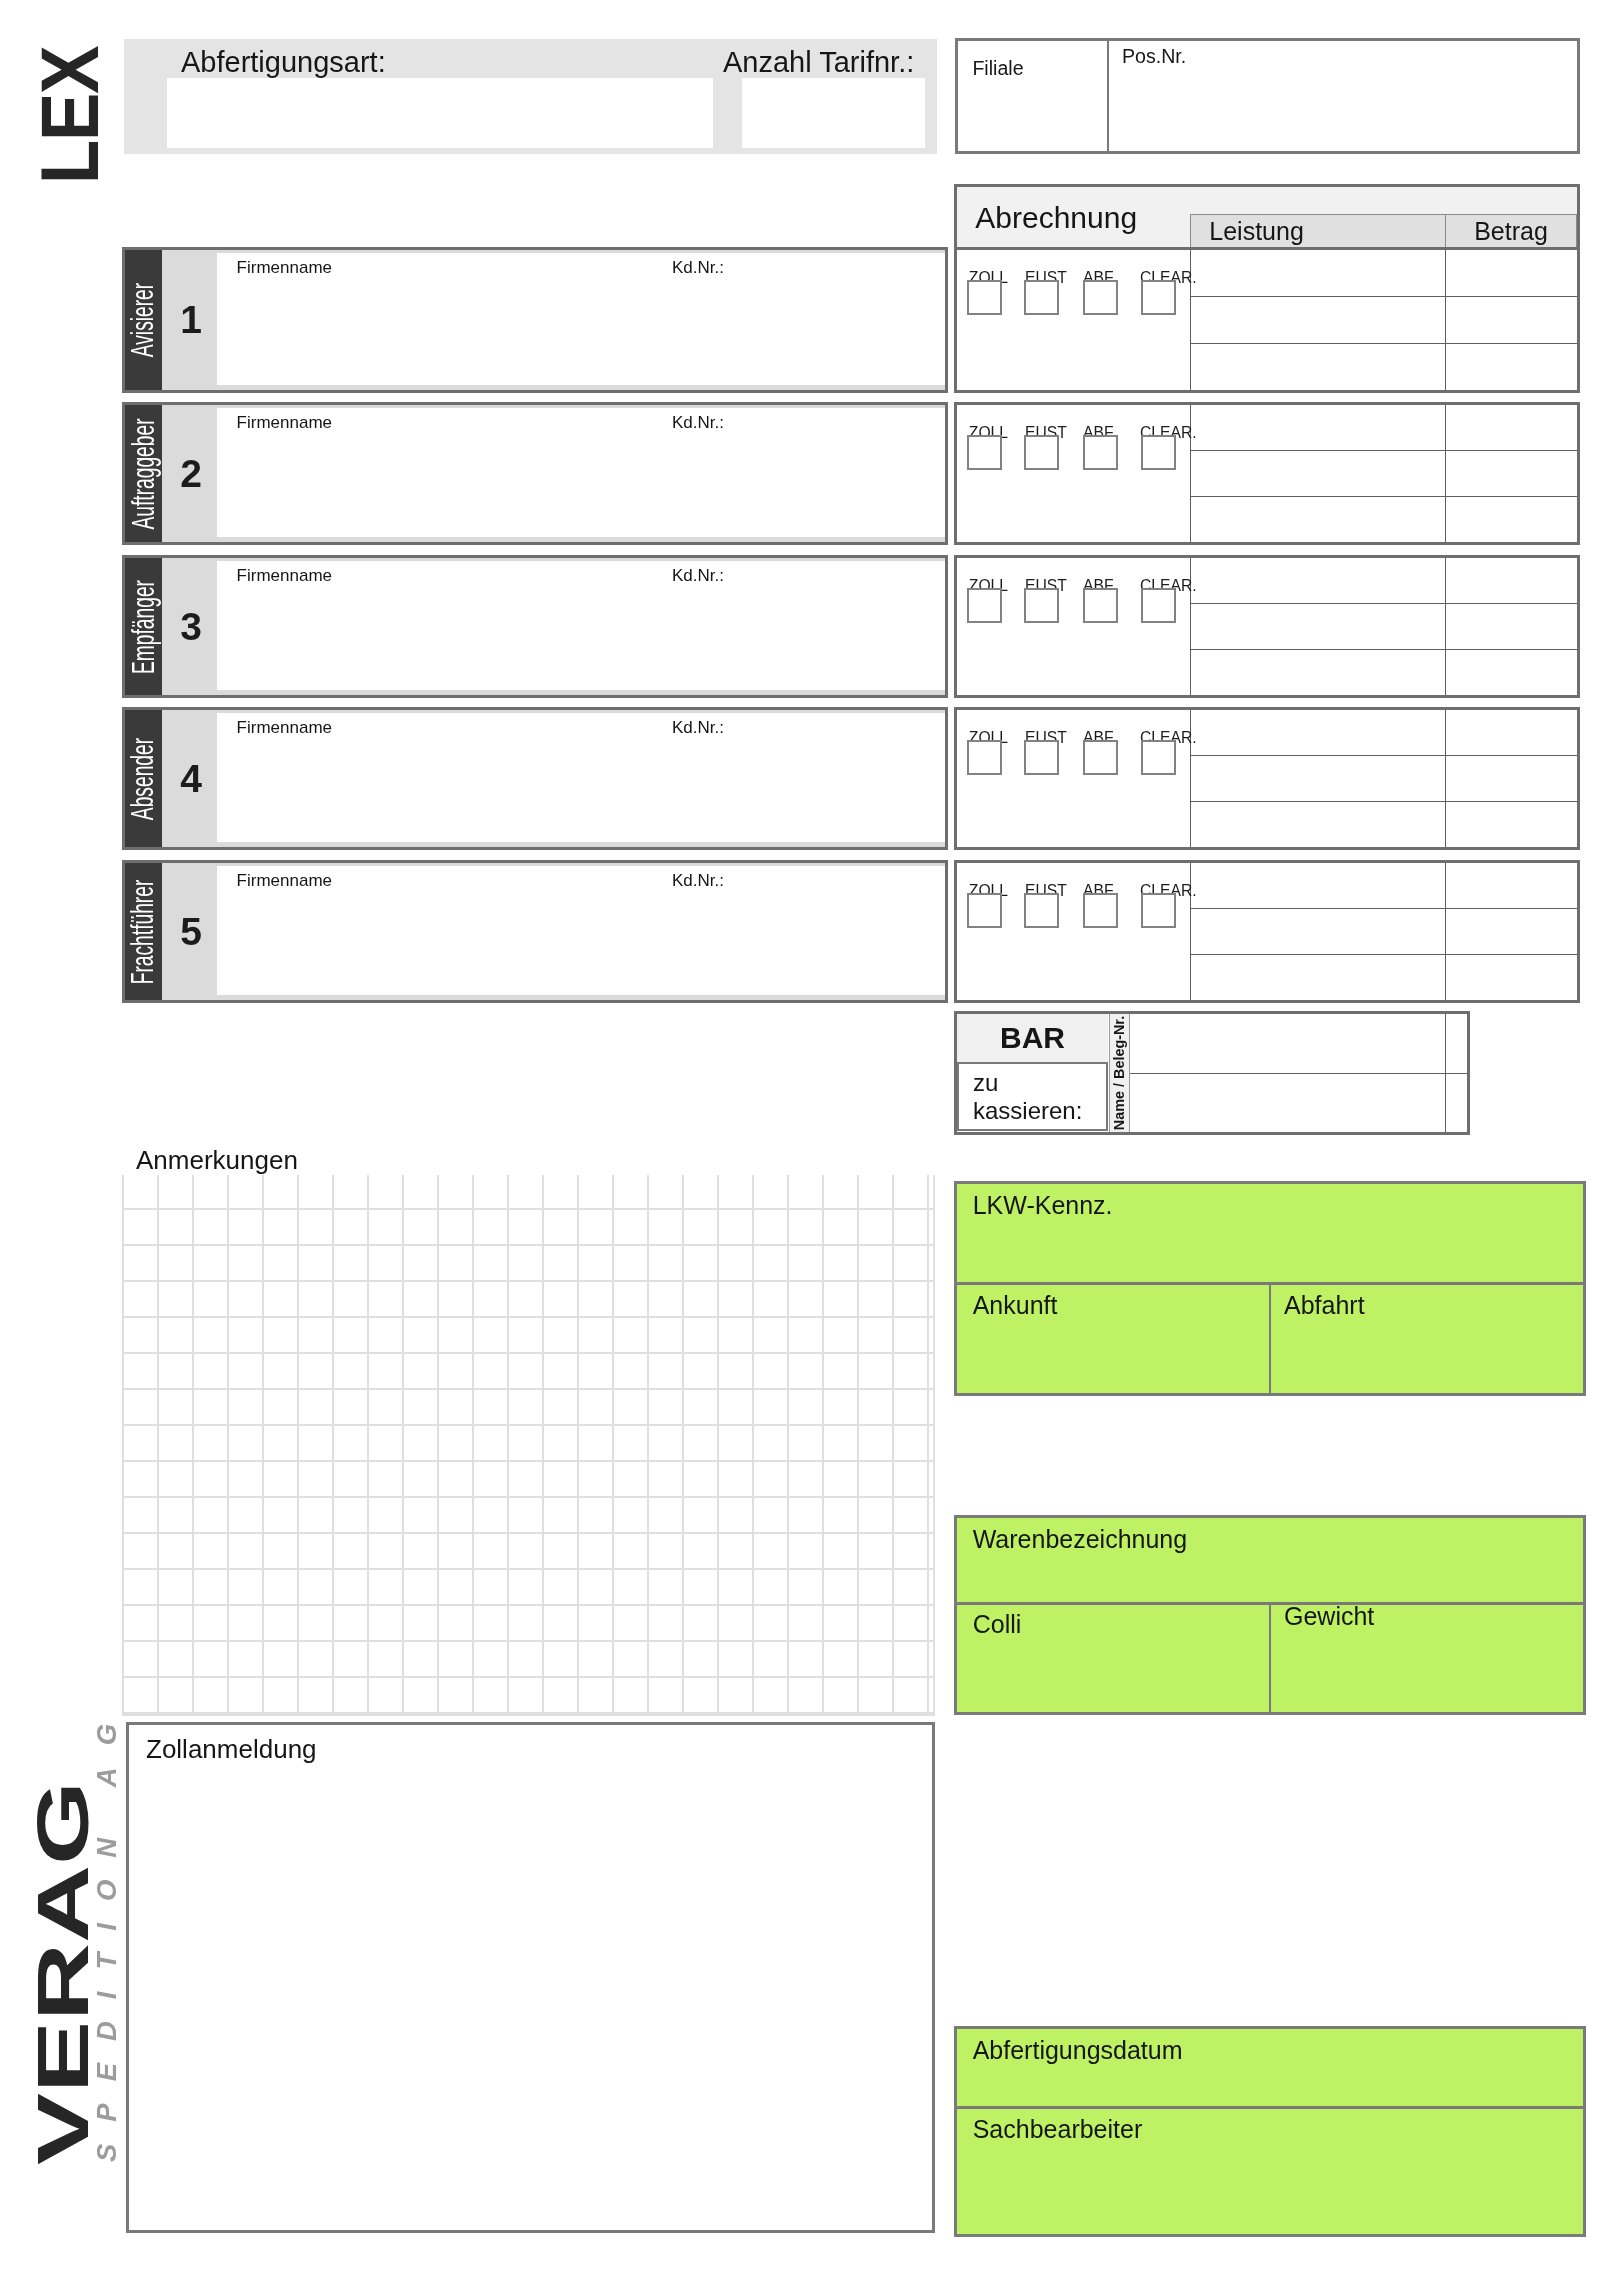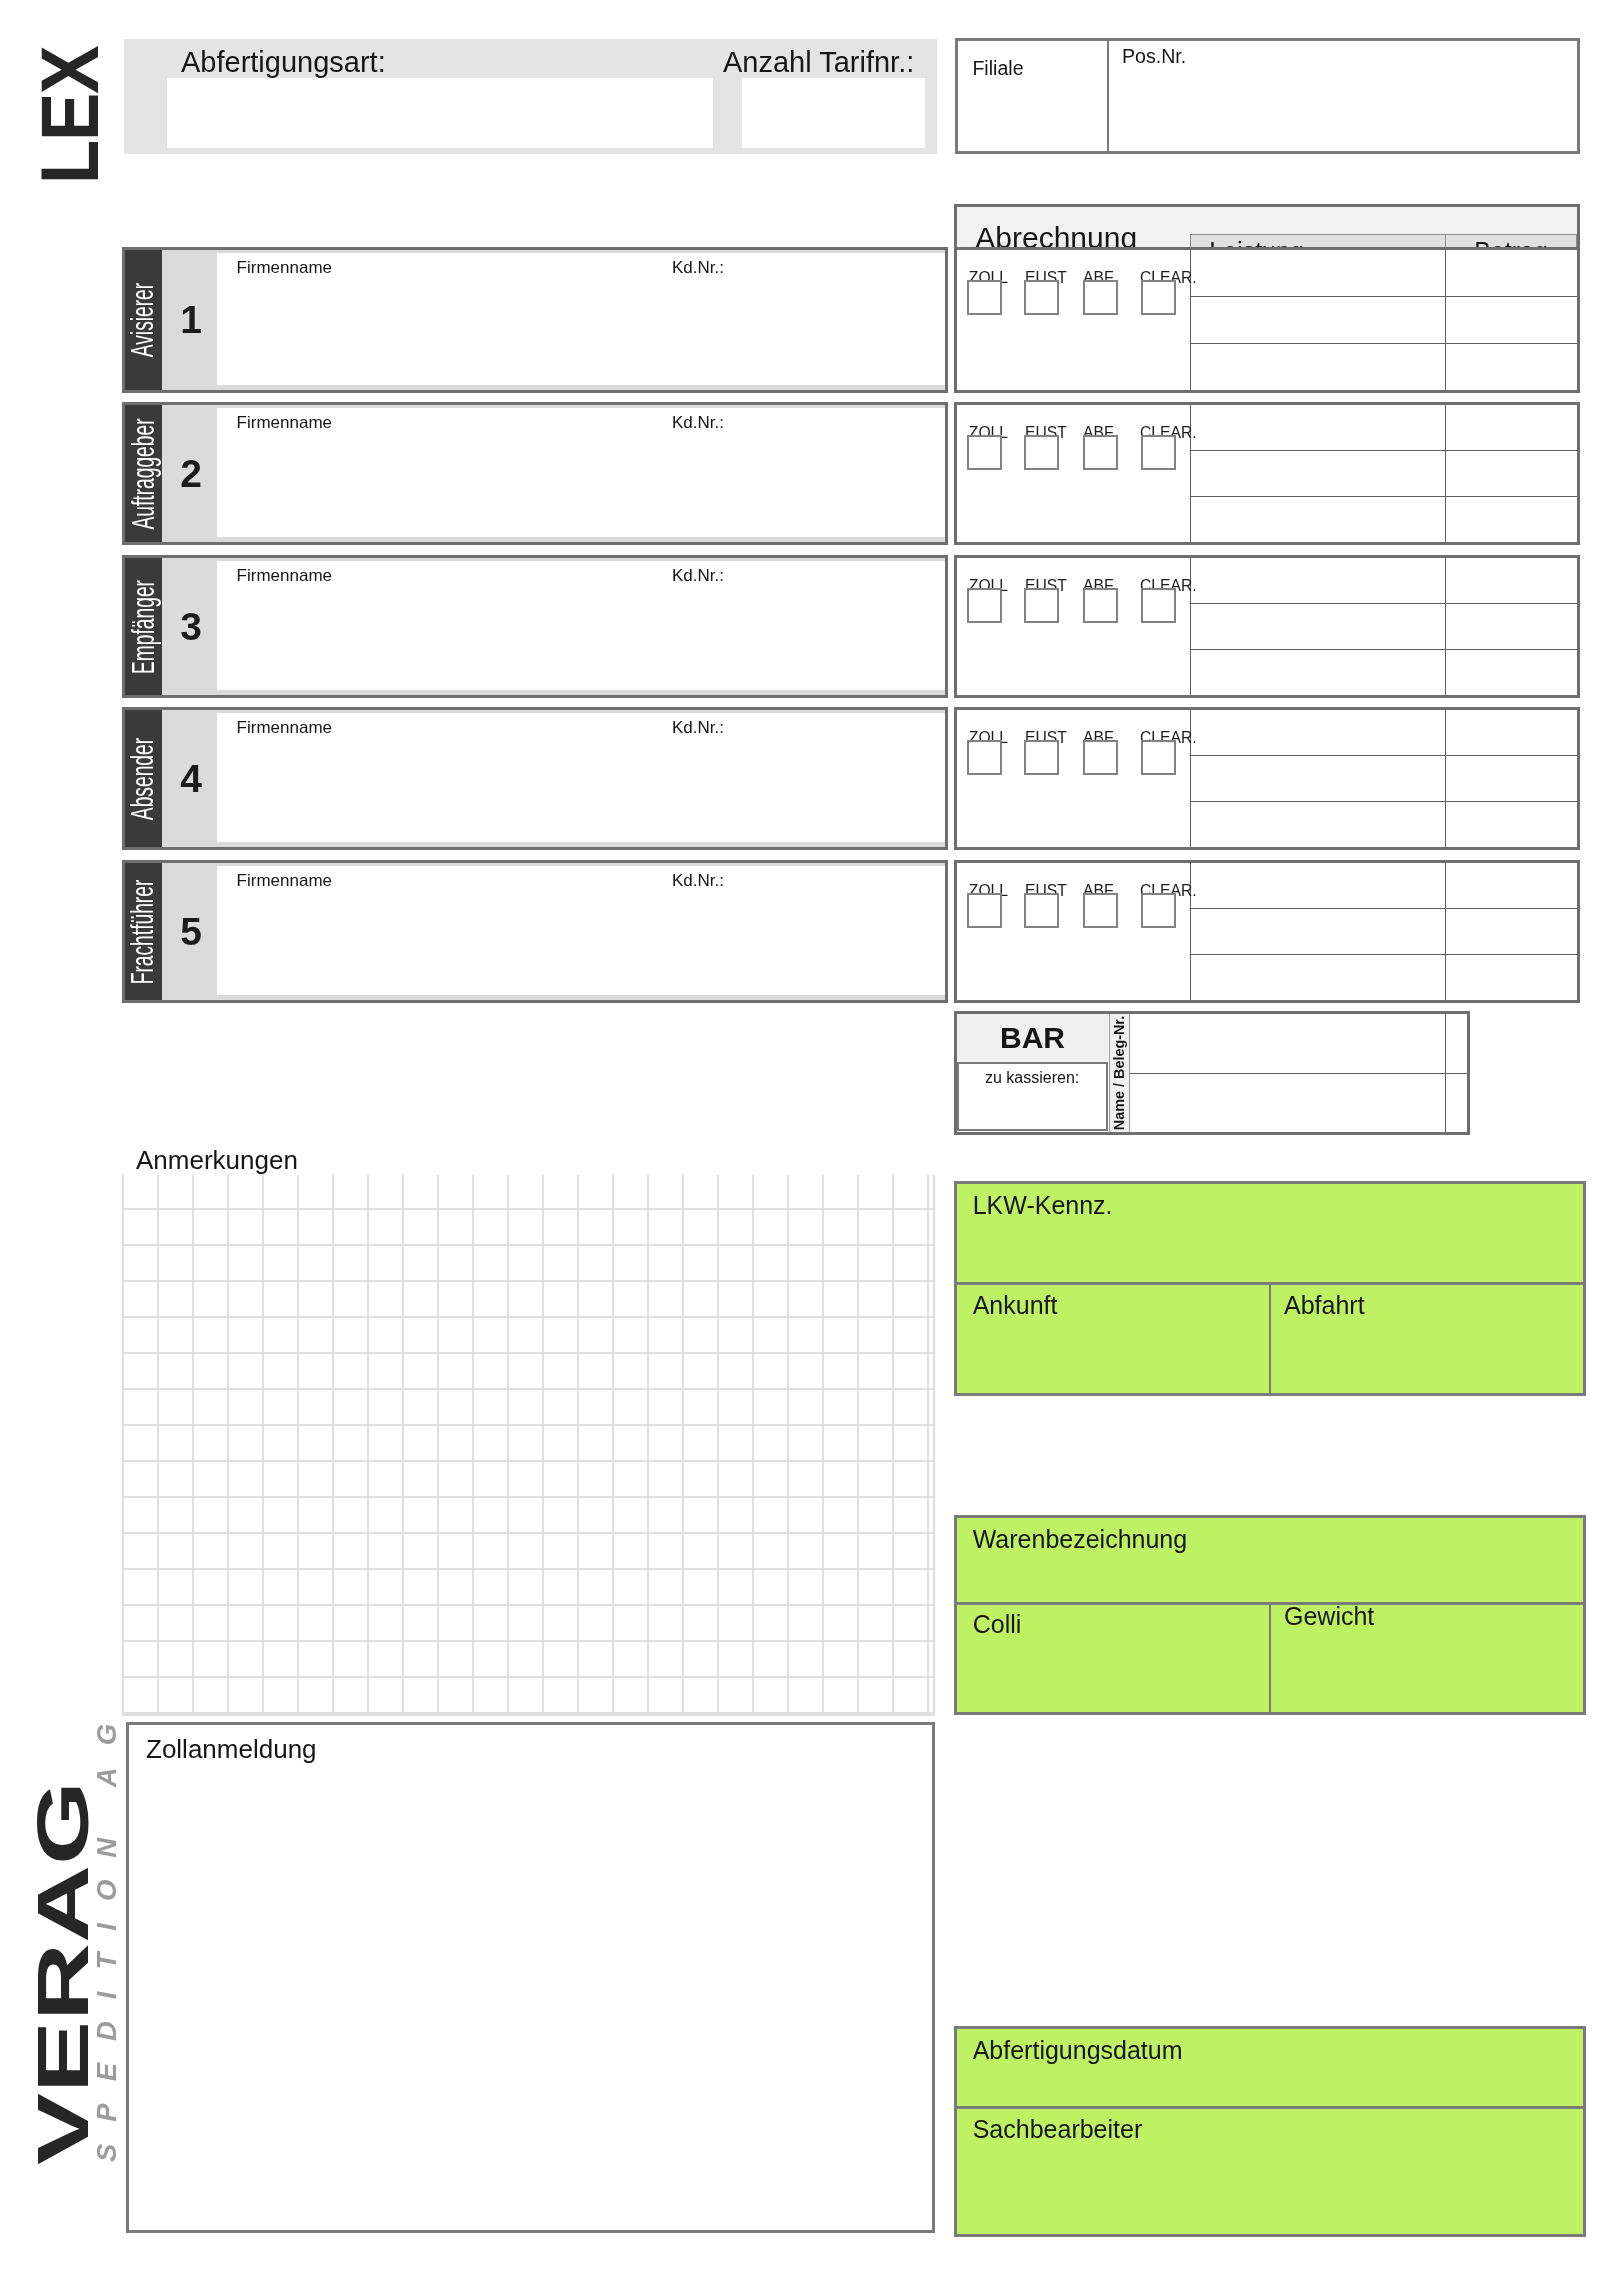--- a/index.html
+++ b/index.html
@@ -20,21 +20,21 @@
     letter-spacing:0.8em;transform:rotate(-90deg);}
   
   #top-panel{left:124px;top:39px;width:813px;height:115px;background:#e4e4e4;}
   .panel-label{position:absolute;font-size:29px;color:#161616;}
   .winput{position:absolute;background:#fff;}
   #filiale-box{left:955px;top:38px;width:625px;height:116px;border:3.9px solid #7a7a7a;background:#fff;}
   #filiale-divider{position:absolute;left:149px;top:0;bottom:0;width:2px;background:#7a7a7a;}
   .cell-label{position:absolute;font-size:19.6px;color:#161616;}
   
   #abrechnung-box{left:954px;top:184px;width:626px;height:63px;background:#f1f1f1;
-    border:3.9px solid #6e6e6e;border-bottom:none;margin-top:20px;}
+    border:3.9px solid #6e6e6e;border-bottom:none;}
   #abrechnung-title{position:absolute;left:18.3px;top:14.4px;font-size:30px;}
   .colhead{position:absolute;top:27px;height:33px;background:#e0e0e0;border:1.3px solid #8a8a8a;
     font-size:25px;display:flex;align-items:center;}
   #leistung-head{left:233px;width:255px;padding-left:18.3px;}
   #betrag-head{left:488px;width:130px;justify-content:center;}
   
   .sec-left{position:absolute;left:122px;width:826px;background:#dbdbdb;
     border:3.9px solid #6e6e6e;box-sizing:border-box;}
   .sec-strip{position:absolute;left:0;top:0;bottom:0;width:37px;background:#3a3a3a;
     display:flex;align-items:center;justify-content:center;overflow:visible;}
@@ -58,21 +58,21 @@
   .rrow + .rrow{border-top:1.3px solid #5f5f5f;}
   .lcell{width:254px;box-sizing:border-box;}
   .bcell{flex:1;border-left:1.3px solid #5f5f5f;box-sizing:border-box;}
   
   #bar-block{left:954px;top:1011px;width:516px;height:124px;background:#fff;
     border:3.9px solid #6e6e6e;}
   #bar-cell{position:absolute;left:0;top:0;width:151px;height:48px;background:#f0f0f0;
     display:flex;align-items:center;justify-content:center;font-size:30px;font-weight:bold;}
   #zu-box{position:absolute;left:0;top:48px;width:151px;height:69px;background:#fff;
     border:2.6px solid #7a7a7a;box-sizing:border-box;}
-  #zu-label{position:absolute;left:26px;top:5.2px;font-size:16px;}
+  #zu-label{position:absolute;left:14px;top:5.2px;font-size:24px;}
   #nb-strip{position:absolute;left:152px;top:0;bottom:0;width:21px;background:#f0f0f0;
     border-left:1.3px solid #9a9a9a;border-right:1.3px solid #9a9a9a;box-sizing:border-box;
     display:flex;align-items:center;justify-content:center;overflow:visible;}
   #nb-strip span{font-size:14.4px;font-weight:bold;white-space:nowrap;transform:rotate(-90deg);}
   #bar-rows{position:absolute;left:173px;right:0;top:0;bottom:0;display:flex;flex-direction:column;}
   #bar-rows .lcell{width:315px;}
   
   #anm-label{left:136px;top:1145px;font-size:26px;}
   #anm-grid{left:122px;top:1175px;width:813px;height:541px;
     background-image:

